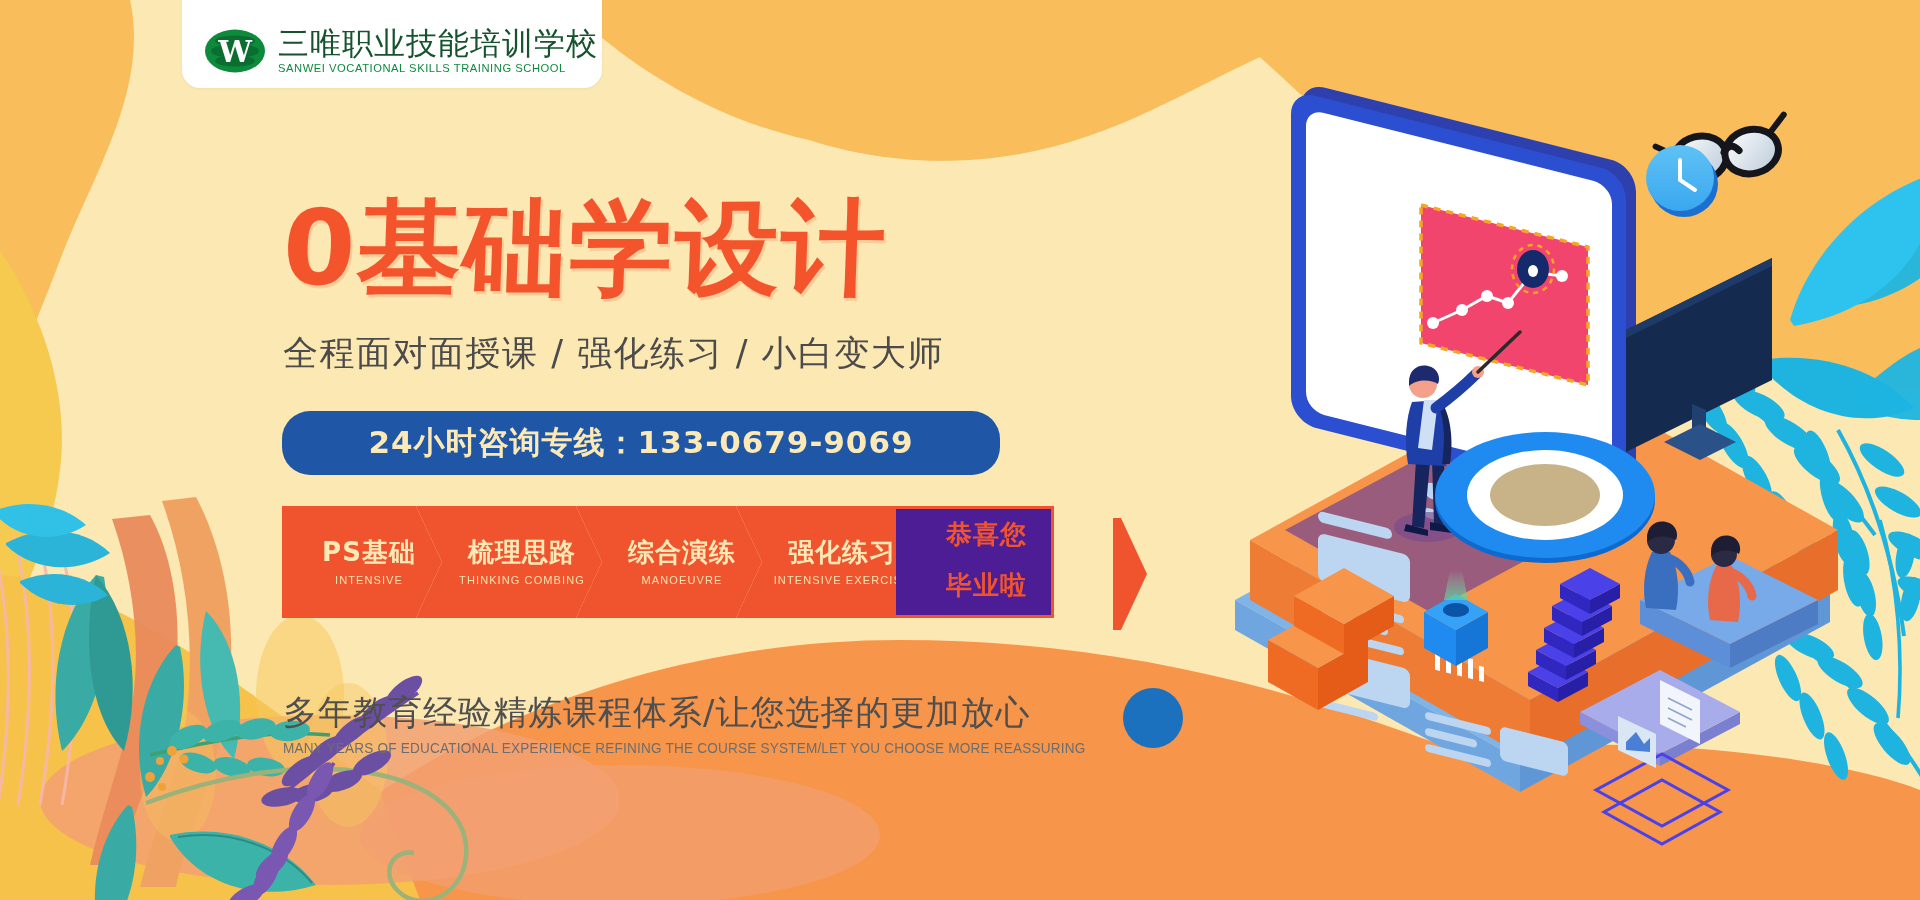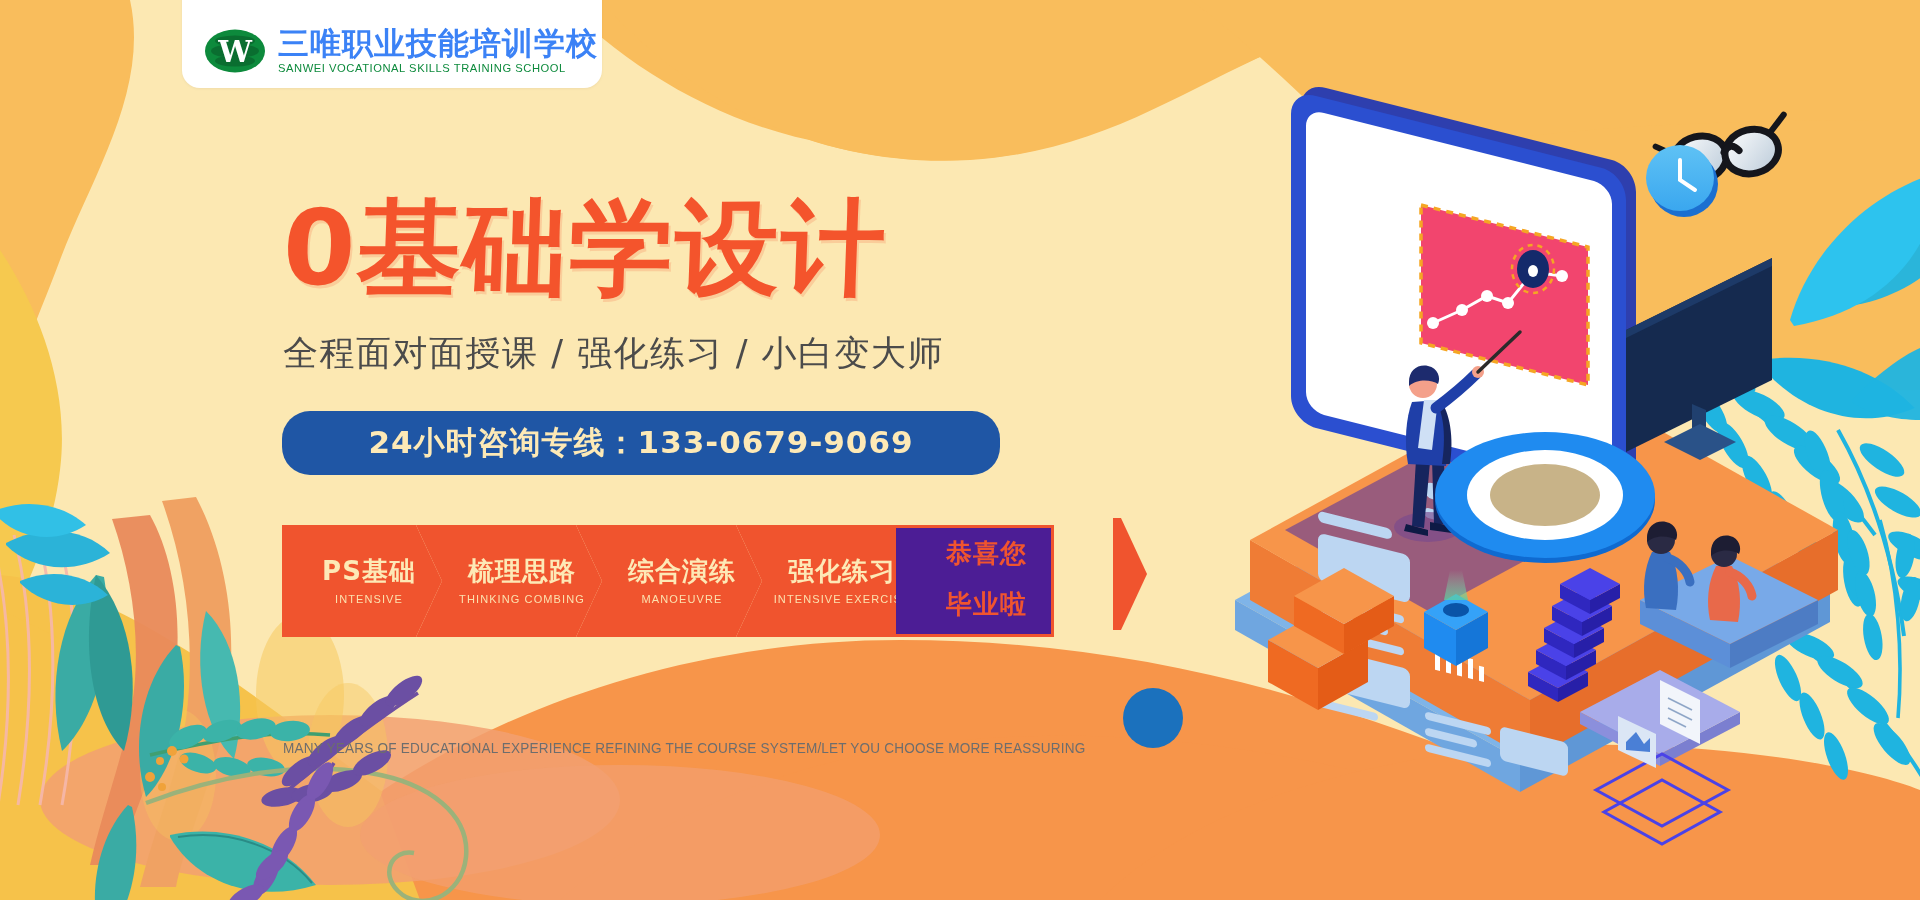--- a/index.html
+++ b/index.html
@@ -23,21 +23,21 @@
     border-radius:0 0 18px 18px;
     display:flex;align-items:flex-end;
     box-shadow:0 1px 3px rgba(0,0,0,.05);
     z-index:30;
   }
   #logo-inner{display:flex;align-items:center;padding:0 0 14px 22px;gap:12px;}
   #logo-mark{width:62px;height:46px;flex:0 0 auto;}
   #logo-text{display:flex;flex-direction:column;line-height:1;}
   #logo-cn{
     font-family:"DejaVu Sans","Liberation Sans",sans-serif;
-    font-weight:bold;font-size:31px;color:#3b82f6;letter-spacing:1px;
+    font-weight:normal;font-size:31px;color:#14532d;letter-spacing:1px;
     white-space:nowrap;
   }
   #logo-en{
     font-family:"Liberation Sans",sans-serif;
     font-size:11.2px;color:#0d8a3c;letter-spacing:.55px;margin-top:4px;
     white-space:nowrap;
   }
 
   
   #content{position:absolute;left:0;top:0;width:1250px;height:900px;z-index:25;}
@@ -71,21 +71,21 @@
     display:flex;align-items:center;justify-content:center;
   }
   #phone-text{
     font-family:"DejaVu Sans","Liberation Sans",sans-serif;
     font-weight:bold;
     font-size:31px;color:#fde9b6;letter-spacing:1px;white-space:nowrap;
   }
 
   
   #steps{
-    position:absolute;left:282px;top:525px;
+    position:absolute;left:282px;top:506px;
     width:882px;height:112px;
     display:flex;
   }
   .step{
     position:relative;
     height:112px;
     background:#f0542e;
     display:flex;flex-direction:column;
     align-items:center;justify-content:center;
     color:#fde9b6;
@@ -617,16 +617,17 @@
         <span class="cn">强化练习</span>
         <span class="en">INTENSIVE EXERCISE</span>
       </div>
       <div class="step final">
         <span class="cn">恭喜您</span>
         <span class="cn2">毕业啦</span>
       </div>
     </div>
     <div id="final-notch"></div>
 
+    <div id="tagline-cn">多年教育经验精炼课程体系/让您选择的更加放心</div>
     <div id="tagline-en">MANY YEARS OF EDUCATIONAL EXPERIENCE REFINING THE COURSE SYSTEM/LET YOU CHOOSE MORE REASSURING</div>
   </div>
 
 </div>
 
 </body></html>

